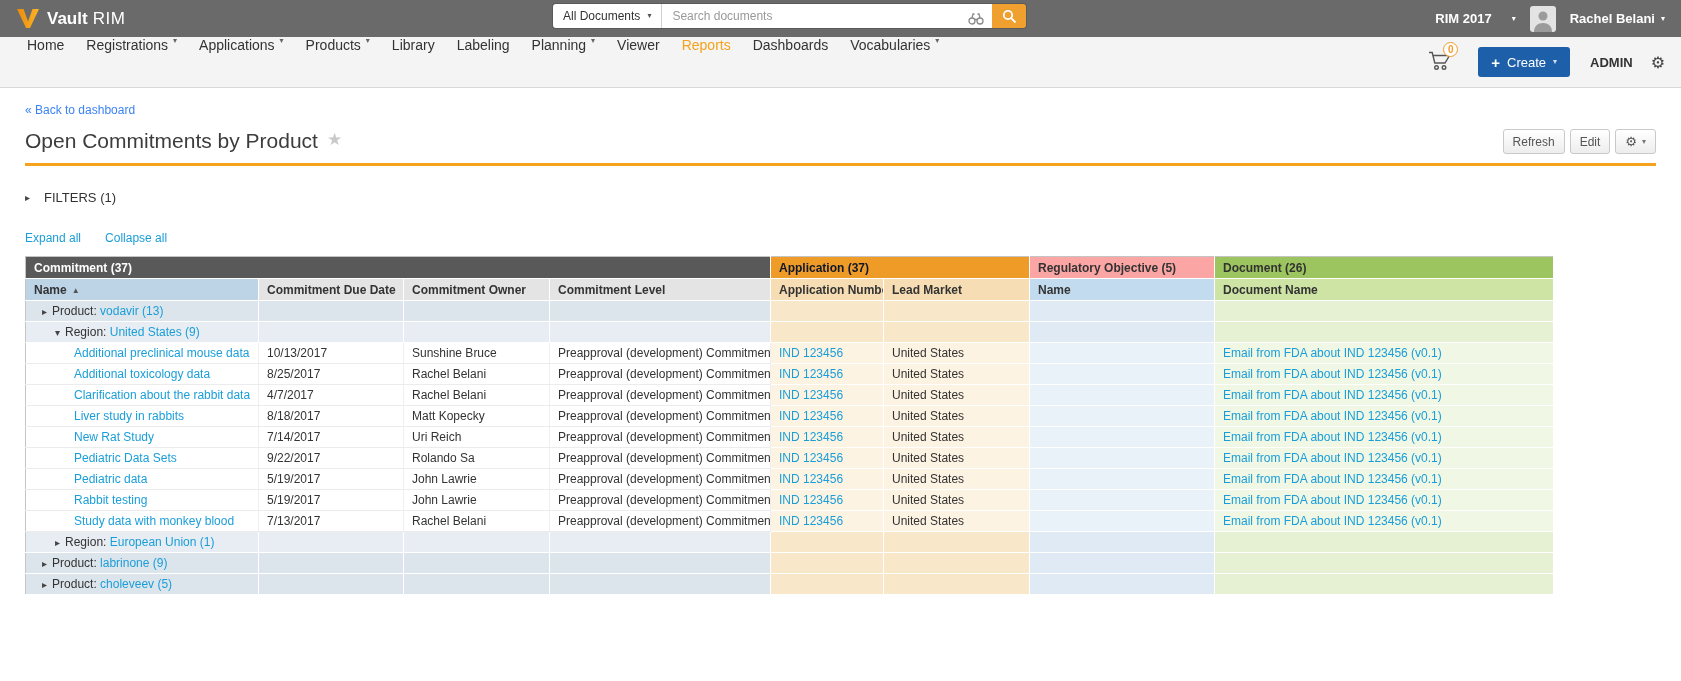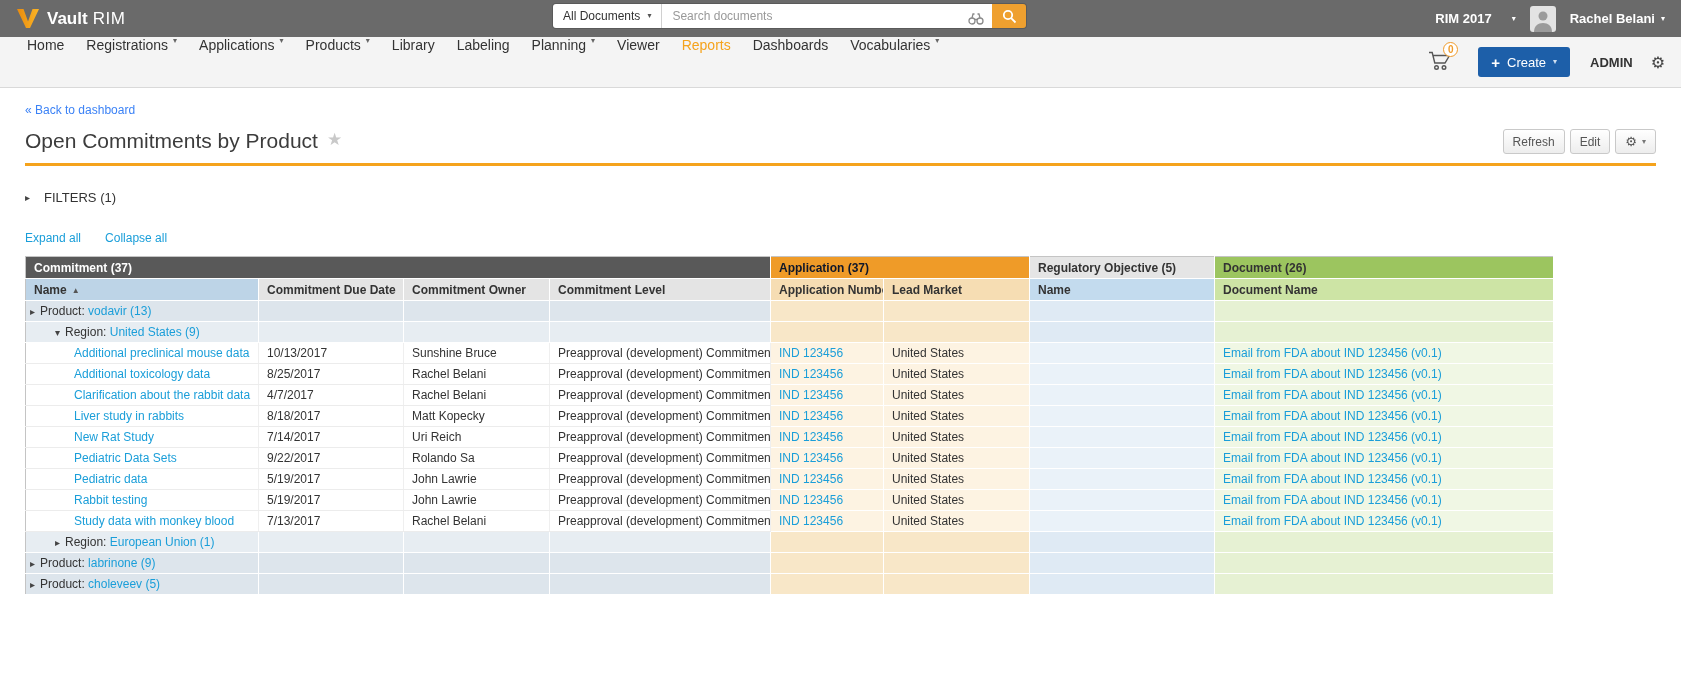--- a/index.html
+++ b/index.html
@@ -74,41 +74,41 @@
   .links-row a{color:#1a9ed9;text-decoration:none;cursor:pointer}
   .table-wrap{margin-top:11px}
 
   
   table{border-collapse:collapse;table-layout:fixed;width:1528px;font-size:12px;border:1px solid #c4c4c4}
   th,td{padding:0 8px;text-align:left;white-space:nowrap;overflow:hidden;height:21px}
   thead th{font-weight:bold;height:22px;border-right:1px solid rgba(255,255,255,.85);
            border-bottom:1px solid #fff}
   .gh-com{background:#595959;color:#fff}
   .gh-app{background:#ef9b28;color:#0f172a}
-  .gh-reg{background:#e5e5e5;color:#333}
+  .gh-reg{background:#fca5a5;color:#333}
   .gh-doc{background:#9cc55f;color:#333}
   .ch-com{background:#e4e4e4;color:#333;cursor:pointer}
   .ch-com.sorted{background:#bdd4e7}
   .ch-app{background:#f6ddb3;cursor:pointer}
   .ch-reg{background:#c3dbee;cursor:pointer}
   .ch-doc{background:#cde4a5;cursor:pointer}
   .sort-arrow{font-size:8px;margin-left:5px;color:#555;vertical-align:1px}
   td{border-right:1px solid #fff;border-bottom:1px solid #fff}
   td.d-com{background:#fff;border-right:1px solid #efefef;border-bottom:1px solid #ececec}
   td.d-app{background:#fdf3e2}
   td.d-reg{background:#eaf2f9}
   td.d-doc{background:#f0f7e4}
   td.g-com{background:#dde5ec}
   td.g-com.lvl1{background:#e7edf2}
   td.g-app{background:#f8e7c8}
   td.g-reg{background:#dfeaf4}
   td.g-doc{background:#e6f1d3}
   td a{color:#1a9ed9;text-decoration:none;cursor:pointer}
   .tri{font-size:10px;color:#444;margin-right:5px;cursor:pointer}
-  .ind-0{padding-left:4px}
+  .ind-0{padding-left:16px}
   .ind-1{padding-left:29px}
   .ind-2{padding-left:48px}
 </style>
 </head>
 <body>
 
 <div class="topbar">
   <div class="brand">
     <svg width="24" height="21" viewBox="0 0 24 21">
       <defs>

